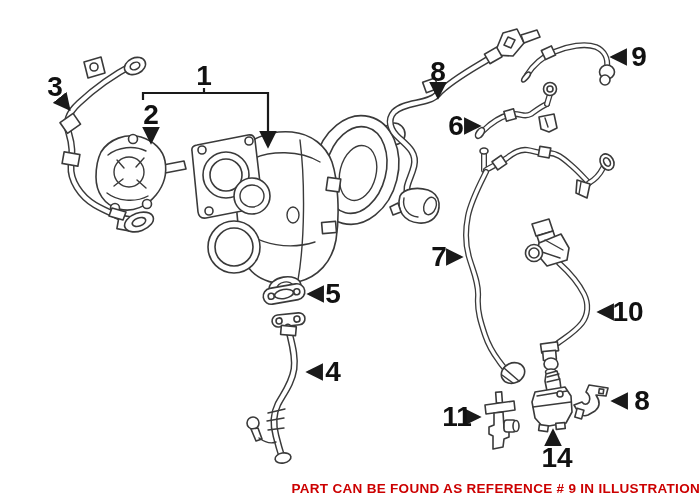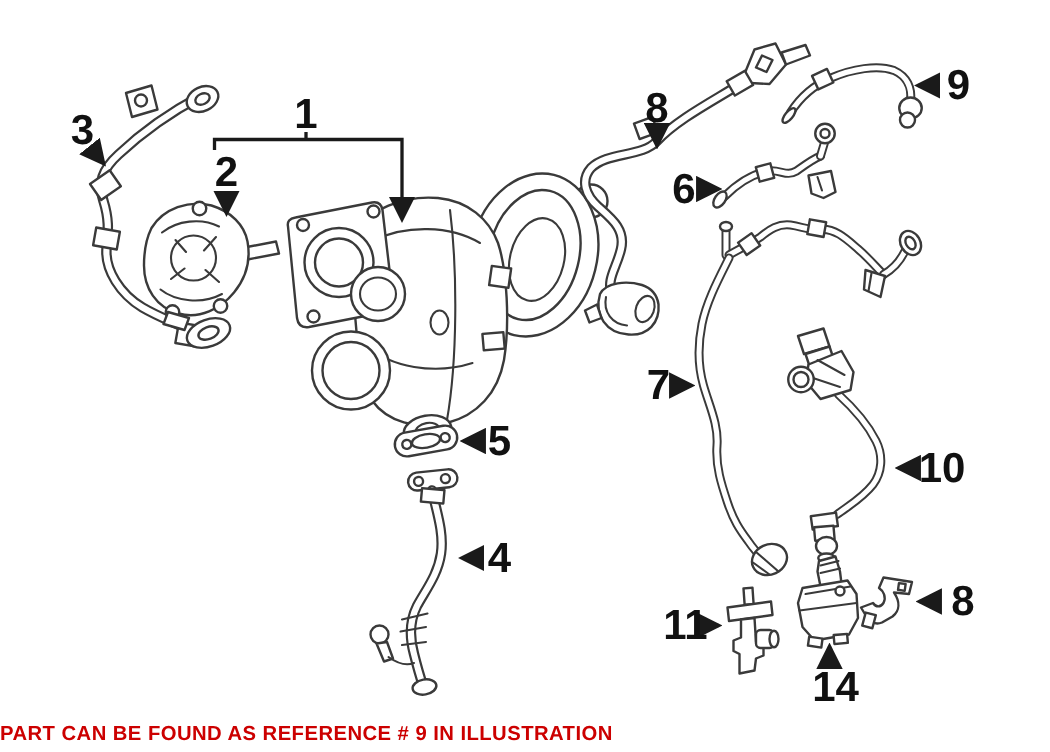--- a/index.html
+++ b/index.html
@@ -8,21 +8,21 @@
   svg{position:absolute;left:0;top:0;}
   .w   {fill:#ffffff;stroke:#3a3a3a;stroke-width:1.6;stroke-linejoin:round;}
   .ln  {fill:none;stroke:#3a3a3a;stroke-width:1.4;stroke-linecap:round;stroke-linejoin:round;}
   .tubeO{fill:none;stroke:#3a3a3a;stroke-width:7;stroke-linecap:round;stroke-linejoin:round;}
   .tubeI{fill:none;stroke:#ffffff;stroke-width:4.1;stroke-linecap:round;stroke-linejoin:round;}
   .tubeO.thin{stroke-width:6}
   .tubeI.thin{stroke-width:3.4}
   .arrow{fill:none;stroke:#1a1a1a;stroke-width:2.2;}
   .callout{position:absolute;transform:translate(-50%,-50%);
            font-weight:bold;font-size:28px;line-height:1;color:#111111;}
-  .caption{position:absolute;left:0;right:0;top:481px;text-align:left;
+  .caption{position:absolute;left:0;right:0;top:481px;text-align:right;
            font-weight:bold;font-size:13.5px;letter-spacing:.3px;color:#cc0000;}
 </style>
 </head>
 <body>
 
 <div id="stage">
 
 <svg width="700" height="501" viewBox="0 0 700 501" xmlns="http://www.w3.org/2000/svg" xmlns:xlink="http://www.w3.org/1999/xlink">
   <defs>
     <marker id="ah" viewBox="0 0 10 10" refX="8.5" refY="5" markerWidth="8" markerHeight="8" orient="auto-start-reverse">

